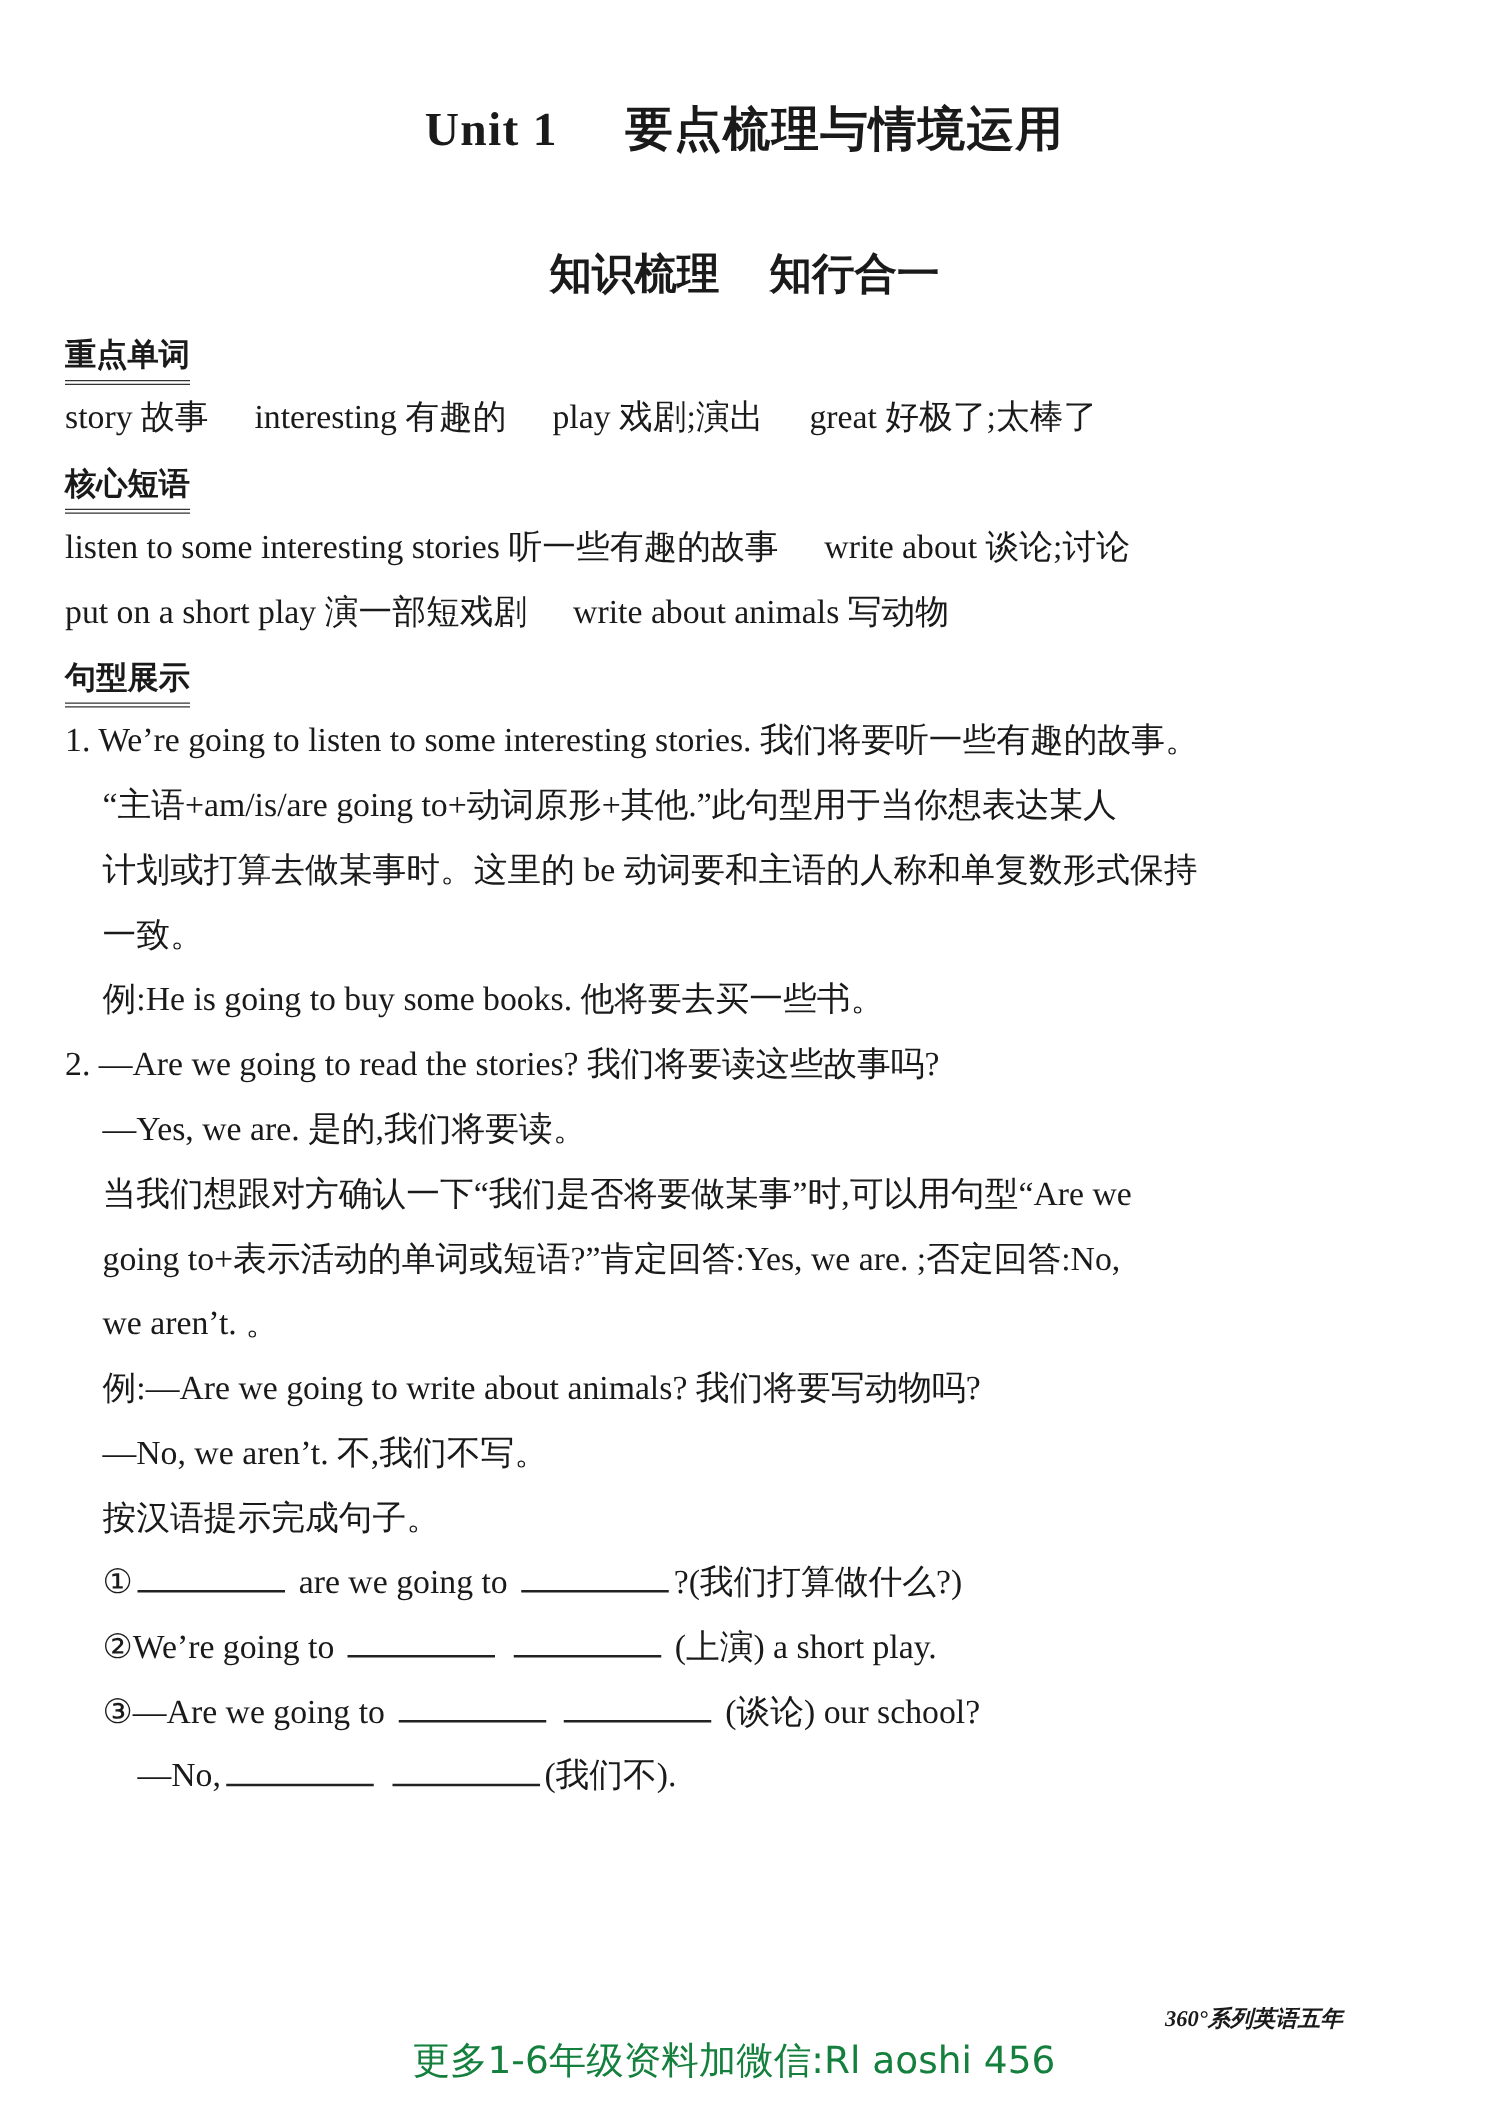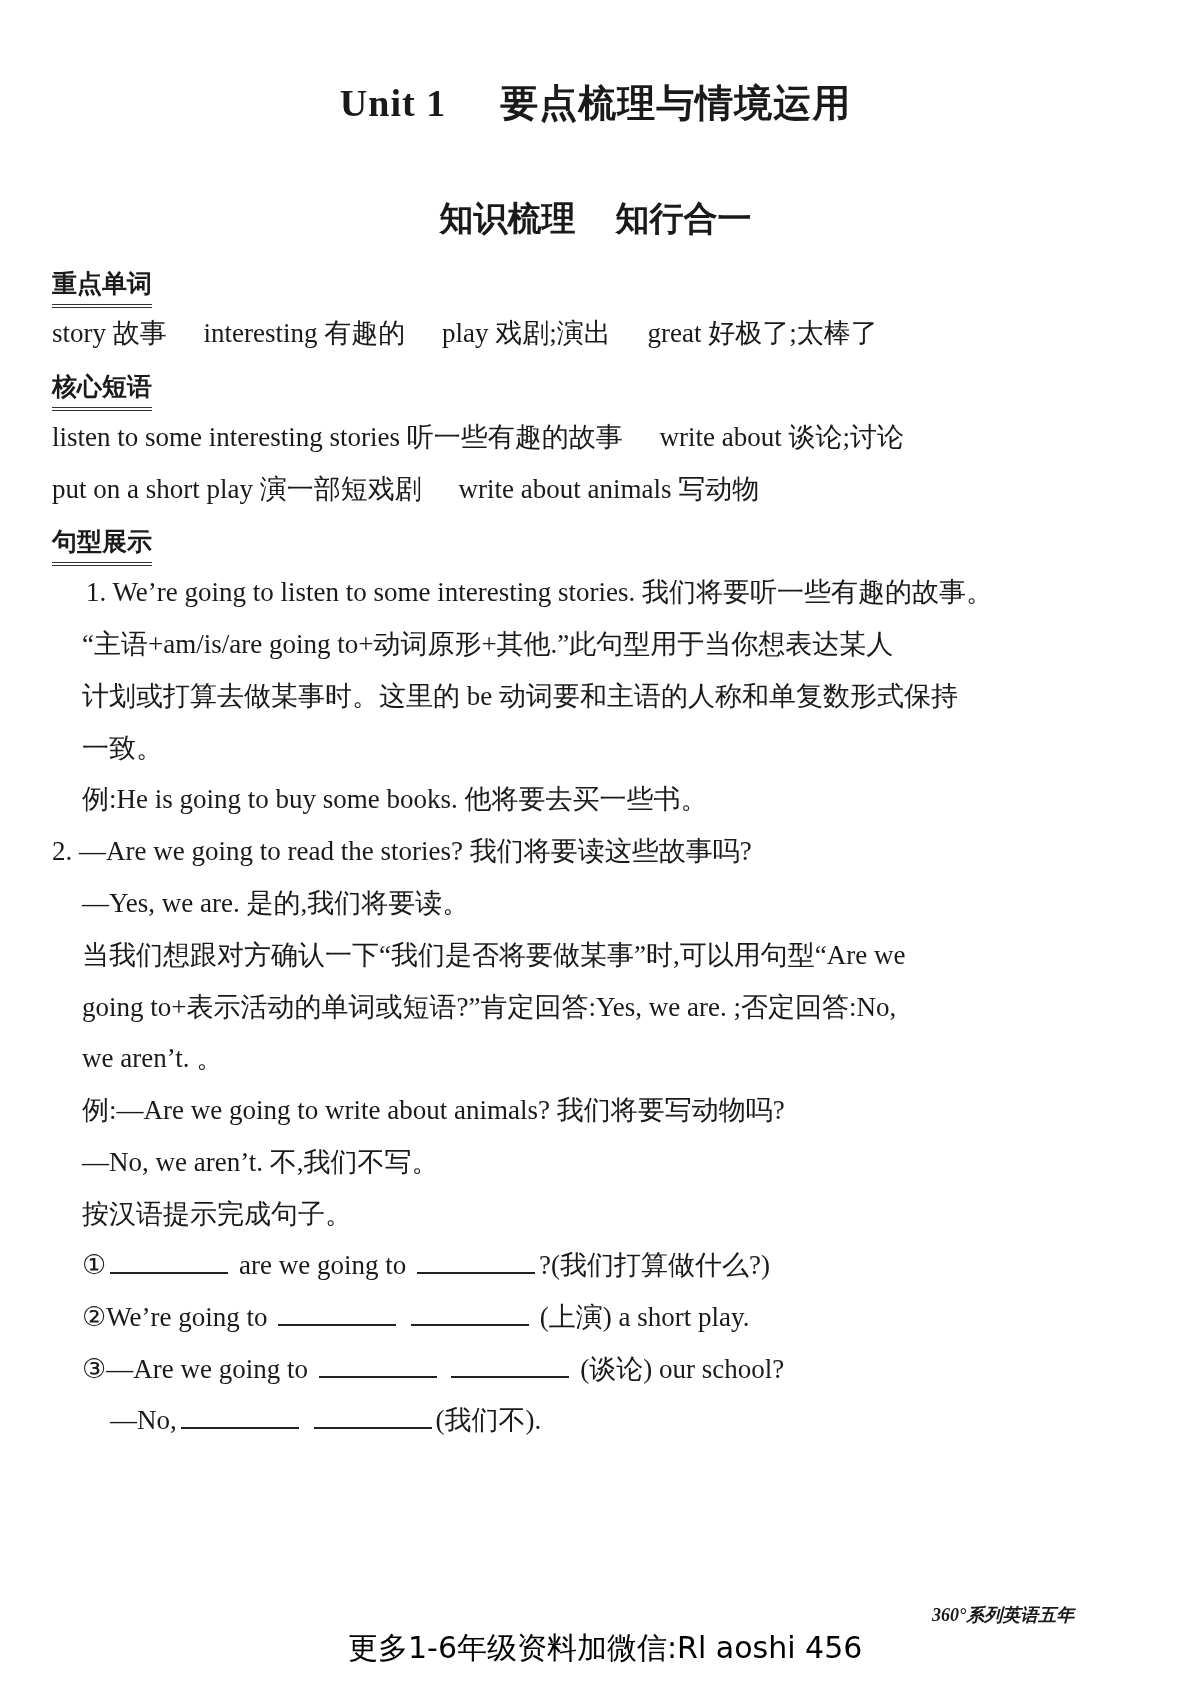--- a/index.html
+++ b/index.html
@@ -31,22 +31,22 @@
       font-size: 27px; line-height: 34px;
     }
     .line.ind { left: 82px; }
     .line.ind2 { left: 110px; }
     .sp { display: inline-block; width: 30px; }
     .blank {
       display: inline-block; width: 118px; border-bottom: 2px solid #222;
       height: 24px; vertical-align: baseline; margin: 0 4px;
     }
     .watermark {
-      position: absolute; left: 348px; top: 1628px;
-      font-size: 30px; color: #000000; font-family: "DejaVu Sans", sans-serif;
+      position: absolute; left: 330px; top: 1628px;
+      font-size: 30px; color: #15803d; font-family: "DejaVu Sans", sans-serif;
     }
     .footer-brand {
       position: absolute; left: 932px; top: 1603px;
       font-size: 18px; font-weight: bold; font-style: italic;
       font-family: "Liberation Serif", serif;
     }
   </style>
 </head>
 <body>
 
@@ -71,21 +71,21 @@
   <span>listen to some interesting stories</span> <span>听一些有趣的故事</span><span class="sp"></span>
   <span>write about</span> <span>谈论;讨论</span>
 </div>
 <div class="line" style="top:472px;">
   <span>put on a short play</span> <span>演一部短戏剧</span><span class="sp"></span>
   <span>write about animals</span> <span>写动物</span>
 </div>
 
 <div class="heading" style="top:526px;">句型展示</div>
 
-<div class="line" style="top:575px;margin-left:34px;">1. We’re going to listen to some interesting stories. 我们将要听一些有趣的故事。</div>
+<div class="line" style="top:575px;">1. We’re going to listen to some interesting stories. 我们将要听一些有趣的故事。</div>
 <div class="line ind" style="top:627px;">“主语+am/is/are going to+动词原形+其他.”此句型用于当你想表达某人</div>
 <div class="line ind" style="top:679px;">计划或打算去做某事时。这里的 be 动词要和主语的人称和单复数形式保持</div>
 <div class="line ind" style="top:731px;">一致。</div>
 <div class="line ind" style="top:782px;">例:He is going to buy some books. 他将要去买一些书。</div>
 
 <div class="line" style="top:834px;">2. —Are we going to read the stories? 我们将要读这些故事吗?</div>
 <div class="line ind" style="top:886px;">—Yes, we are. 是的,我们将要读。</div>
 <div class="line ind" style="top:938px;">当我们想跟对方确认一下“我们是否将要做某事”时,可以用句型“Are we</div>
 <div class="line ind" style="top:990px;">going to+表示活动的单词或短语?”肯定回答:Yes, we are. ;否定回答:No,</div>
 <div class="line ind" style="top:1041px;">we aren’t. 。</div>

